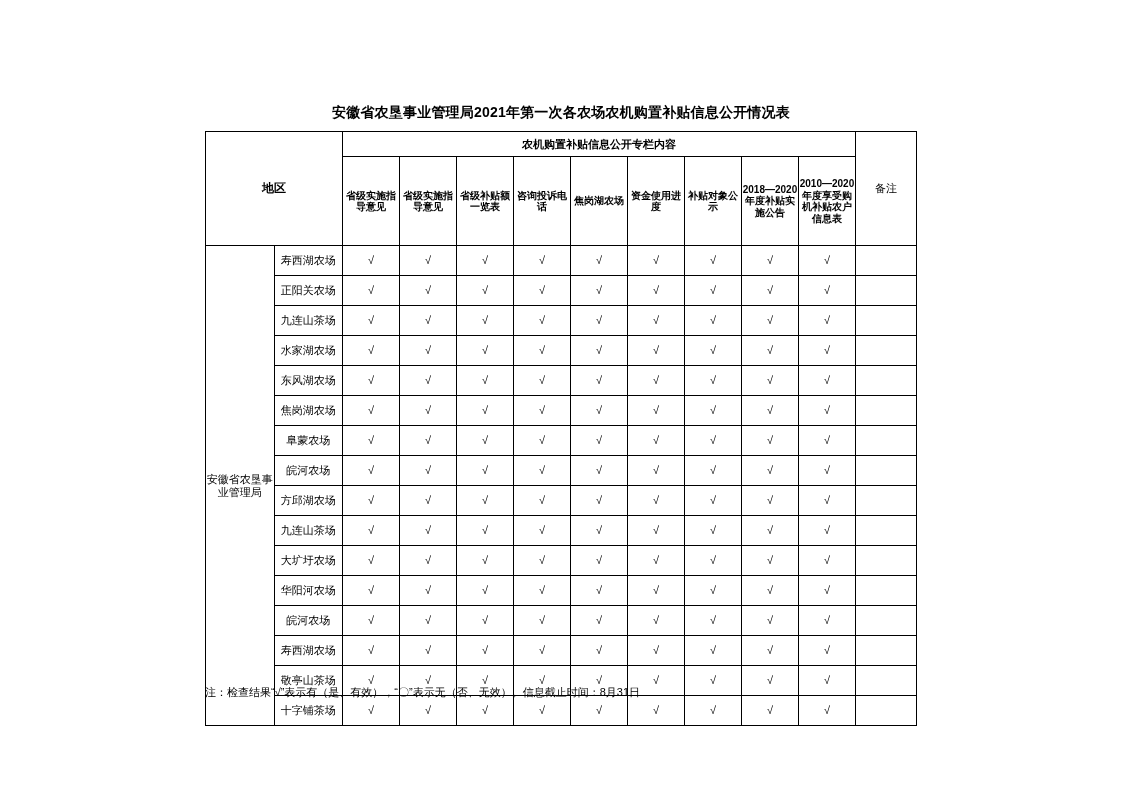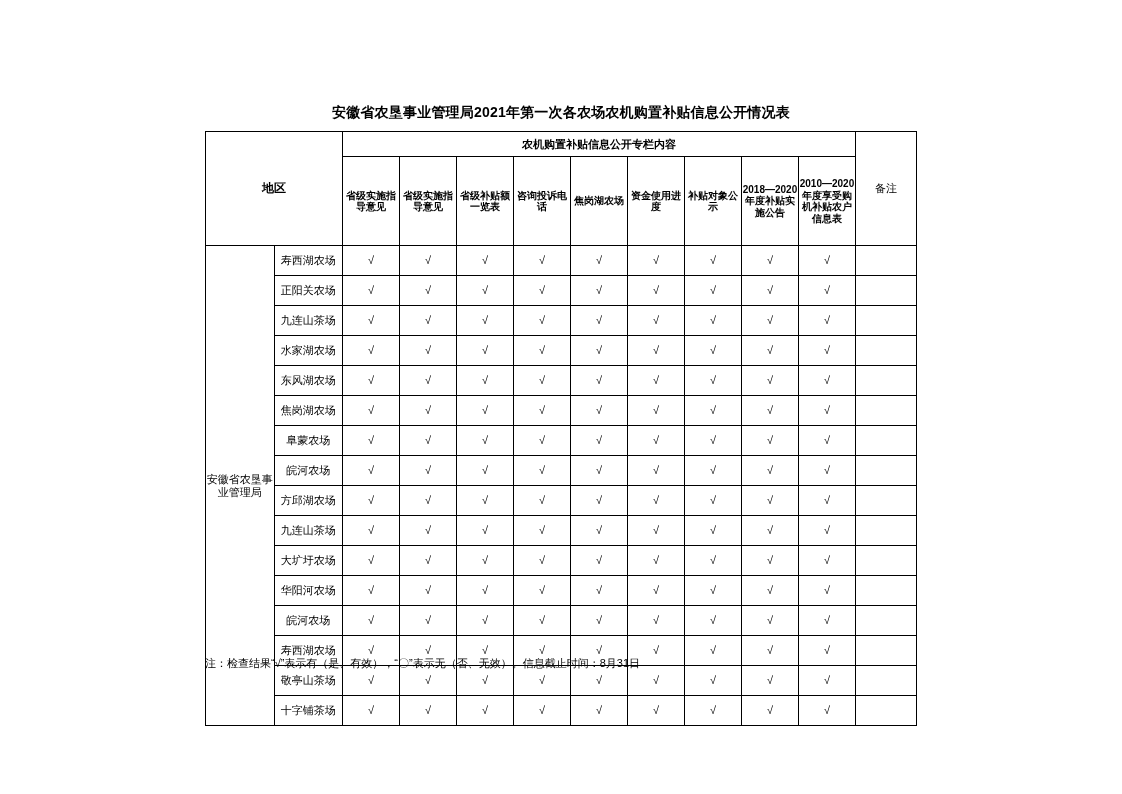--- a/index.html
+++ b/index.html
@@ -84,21 +84,21 @@
   }
   td.mark-cell {
     height: 29px;
     font-size: 11px;
   }
   td.remark-cell {
     width: 60px;
   }
   .note {
     position: absolute;
-    top: 636px;
+    top: 665px;
     left: 205px;
     font-size: 11px;
     white-space: nowrap;
     text-align: right;
   }
 </style>
 </head>
 <body>
 
 <div class="page">

